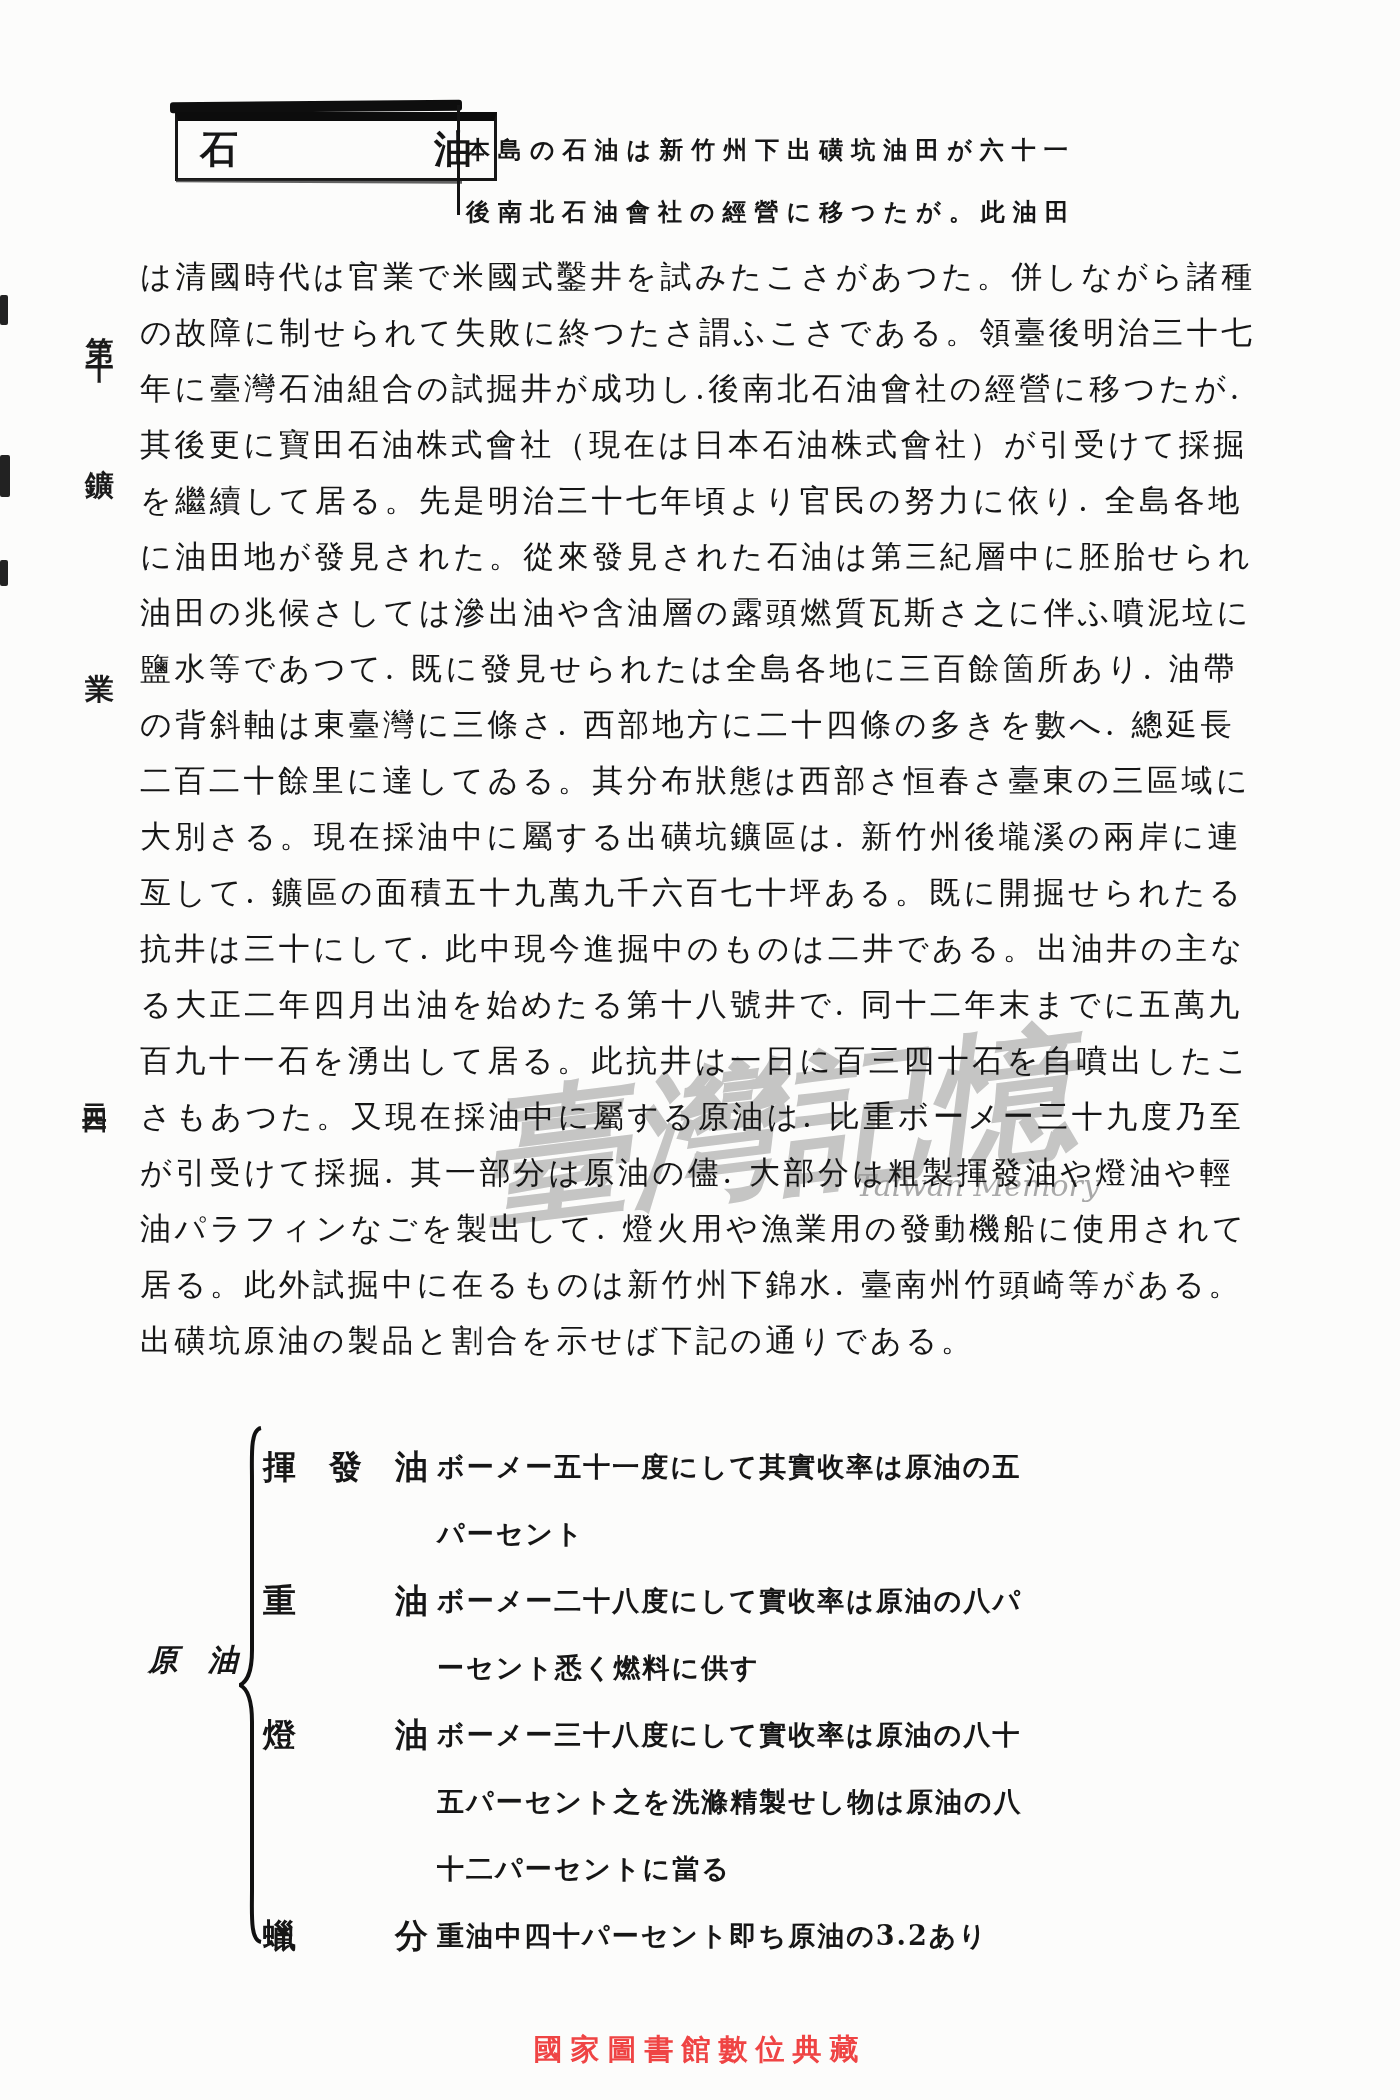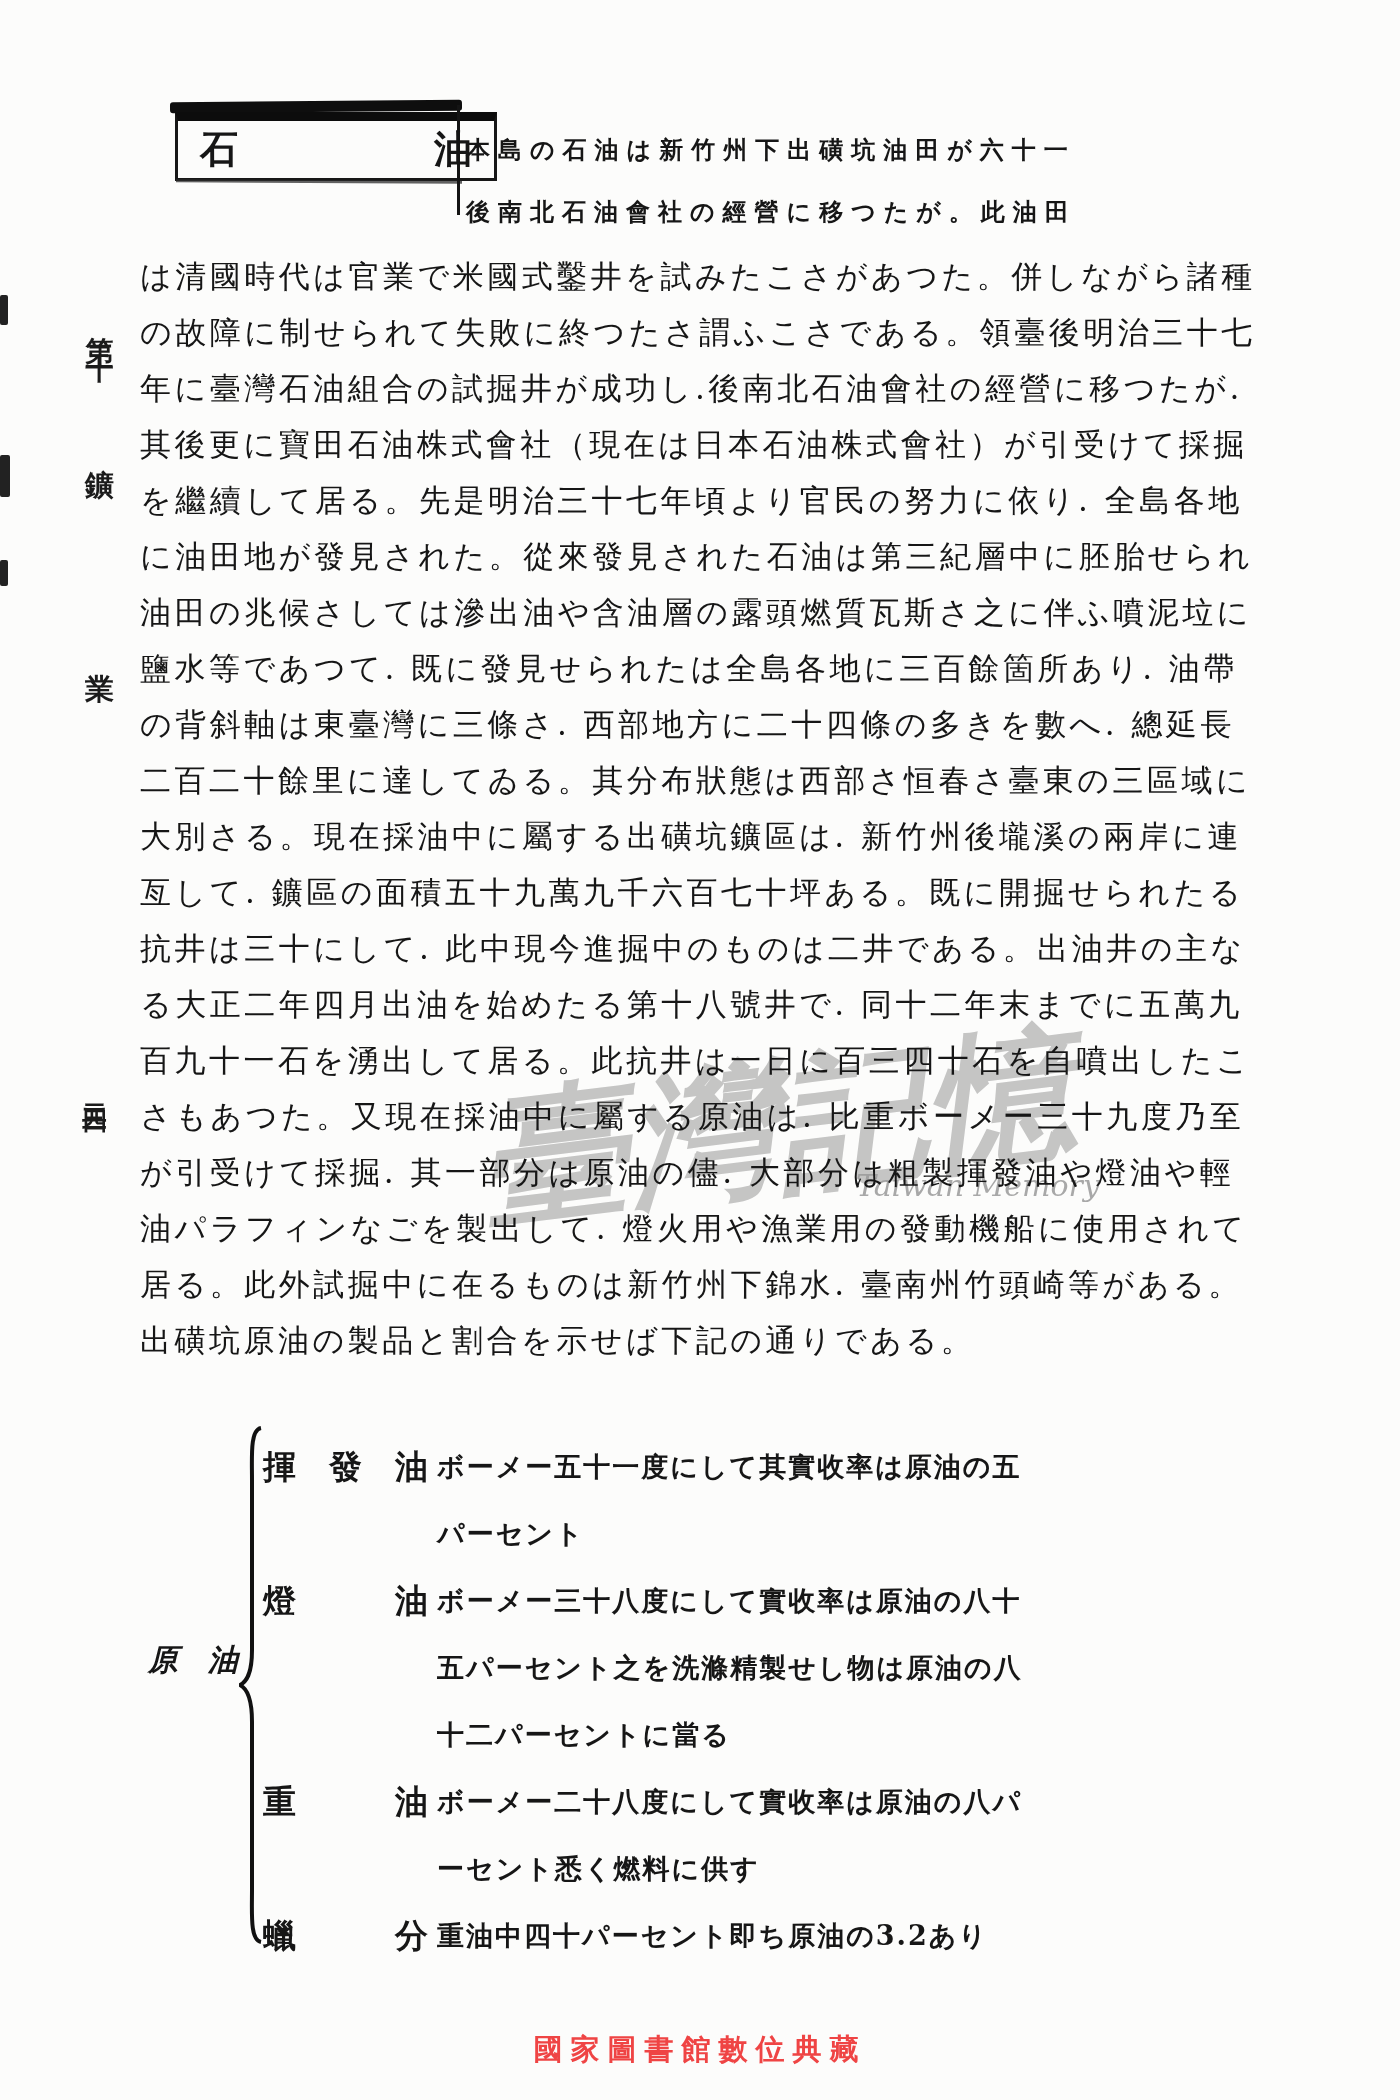--- a/index.html
+++ b/index.html
@@ -172,35 +172,35 @@
 
   <div class="t-block">
     <div class="t-item">
       <div class="t-label">揮　發　油</div>
       <div class="t-desc">
         <div class="t-line">ボーメー五十一度にして其實收率は原油の五</div>
         <div class="t-line">パーセント</div>
       </div>
     </div>
     <div class="t-item">
+      <div class="t-label">重　　　油</div>
+      <div class="t-desc">
+        <div class="t-line">ボーメー二十八度にして實收率は原油の八パ</div>
+        <div class="t-line">ーセント悉く燃料に供す</div>
+      </div>
+    </div>
+    <div class="t-item">
       <div class="t-label">燈　　　油</div>
       <div class="t-desc">
         <div class="t-line">ボーメー三十八度にして實收率は原油の八十</div>
         <div class="t-line">五パーセント之を洗滌精製せし物は原油の八</div>
         <div class="t-line">十二パーセントに當る</div>
       </div>
     </div>
     <div class="t-item">
-      <div class="t-label">重　　　油</div>
-      <div class="t-desc">
-        <div class="t-line">ボーメー二十八度にして實收率は原油の八パ</div>
-        <div class="t-line">ーセント悉く燃料に供す</div>
-      </div>
-    </div>
-    <div class="t-item">
       <div class="t-label">蠟　　　分</div>
       <div class="t-desc">
         <div class="t-line">重油中四十パーセント即ち原油の3.2あり</div>
       </div>
     </div>
   </div>
 
   <div class="footer">國家圖書館數位典藏</div>
 
 </div>

